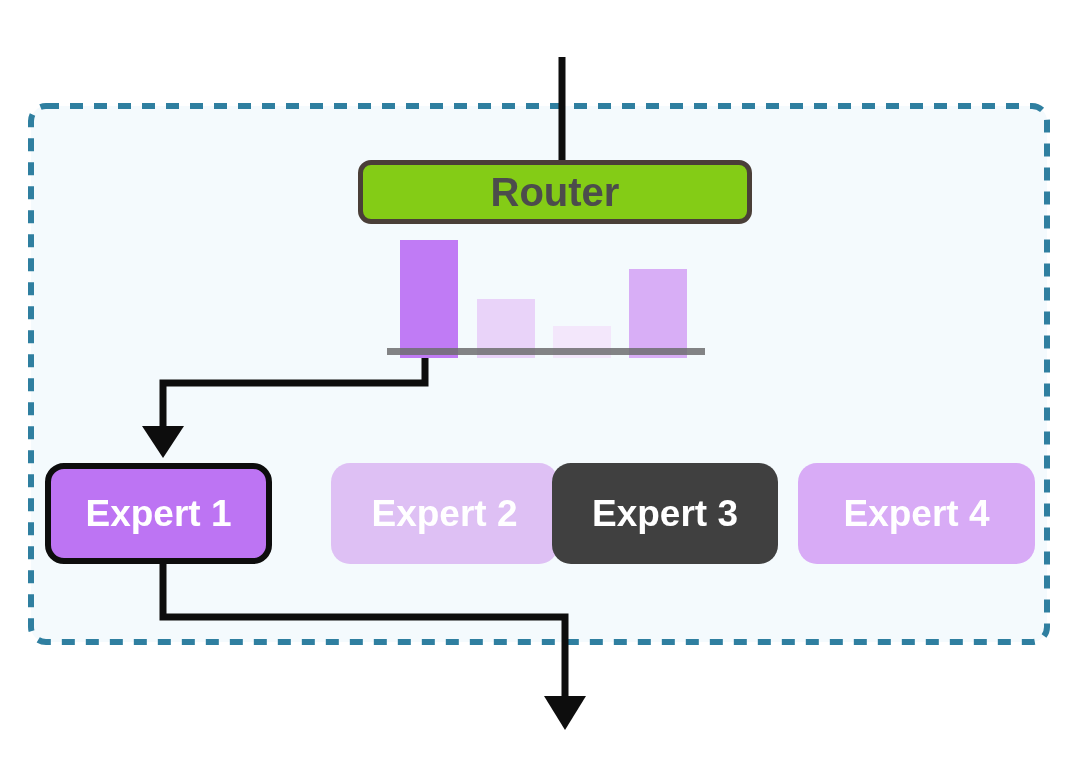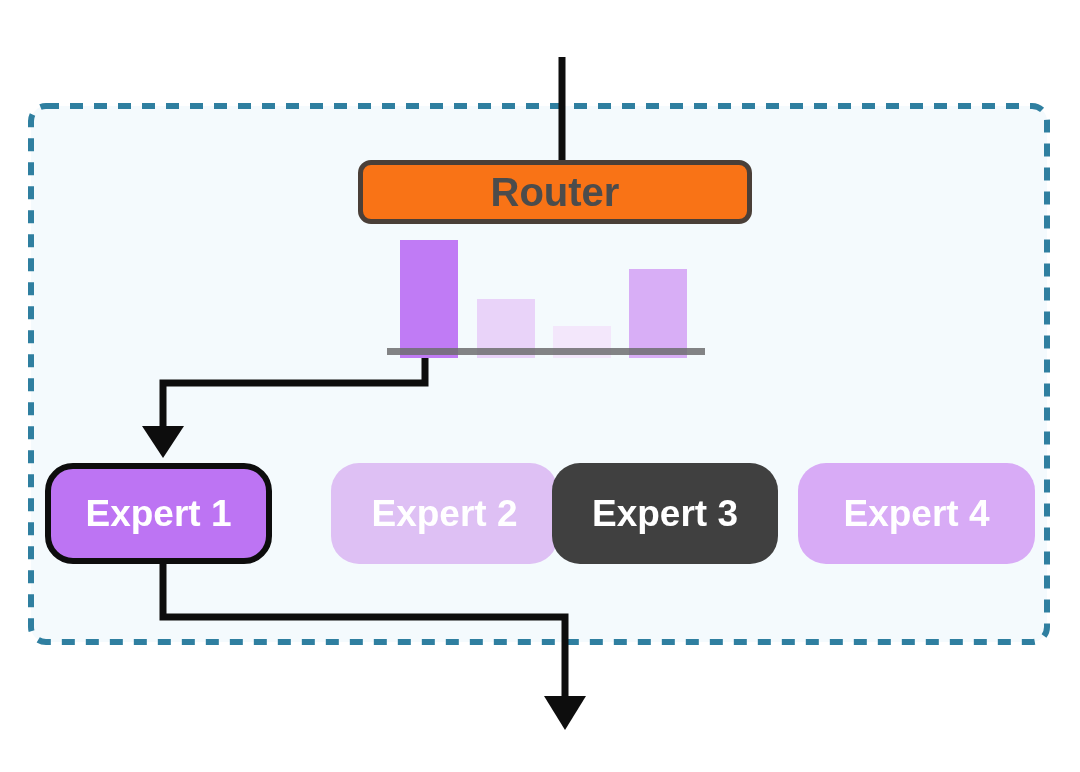--- a/index.html
+++ b/index.html
@@ -14,21 +14,21 @@
   .overlay {
     position: absolute;
     left: 0; top: 0;
     width: 1080px; height: 772px;
   }
   .router-box {
     position: absolute;
     left: 358px; top: 160px;
     width: 394px; height: 64px;
     box-sizing: border-box;
-    background: #f97316;
+    background: #84cc16;
     border: 5px solid #4a3f38;
     border-radius: 13px;
     display: flex; align-items: center; justify-content: center;
     font-size: 40px; font-weight: 700; color: #4c4c4c;
   }
   .chart {
     position: absolute;
     left: 387px; top: 240px;
     width: 318px; height: 118px;
   }
@@ -46,21 +46,21 @@
     left: 0; bottom: 3px;
     width: 318px; height: 7px;
     background: rgba(109, 109, 112, 0.85);
   }
   .experts-row { position: absolute; left: 0; top: 0; }
   .expert-box {
     position: absolute;
     top: 463px;
     height: 101px;
     box-sizing: border-box;
-    border-radius: 28px;
+    border-radius: 19px;
     display: flex; align-items: center; justify-content: center;
     font-size: 37px; font-weight: 700; color: #ffffff;
     white-space: nowrap;
   }
   .expert-0 { left: 45px;  width: 227px; }
   .expert-1 { left: 303px; width: 227px; margin-left: 28px; }
   .expert-2 { left: 552px; width: 226px; }
   .expert-3 { left: 798px; width: 237px; }
   .expert-box.selected { border: 6px solid #0d0d0d; }
 </style>

